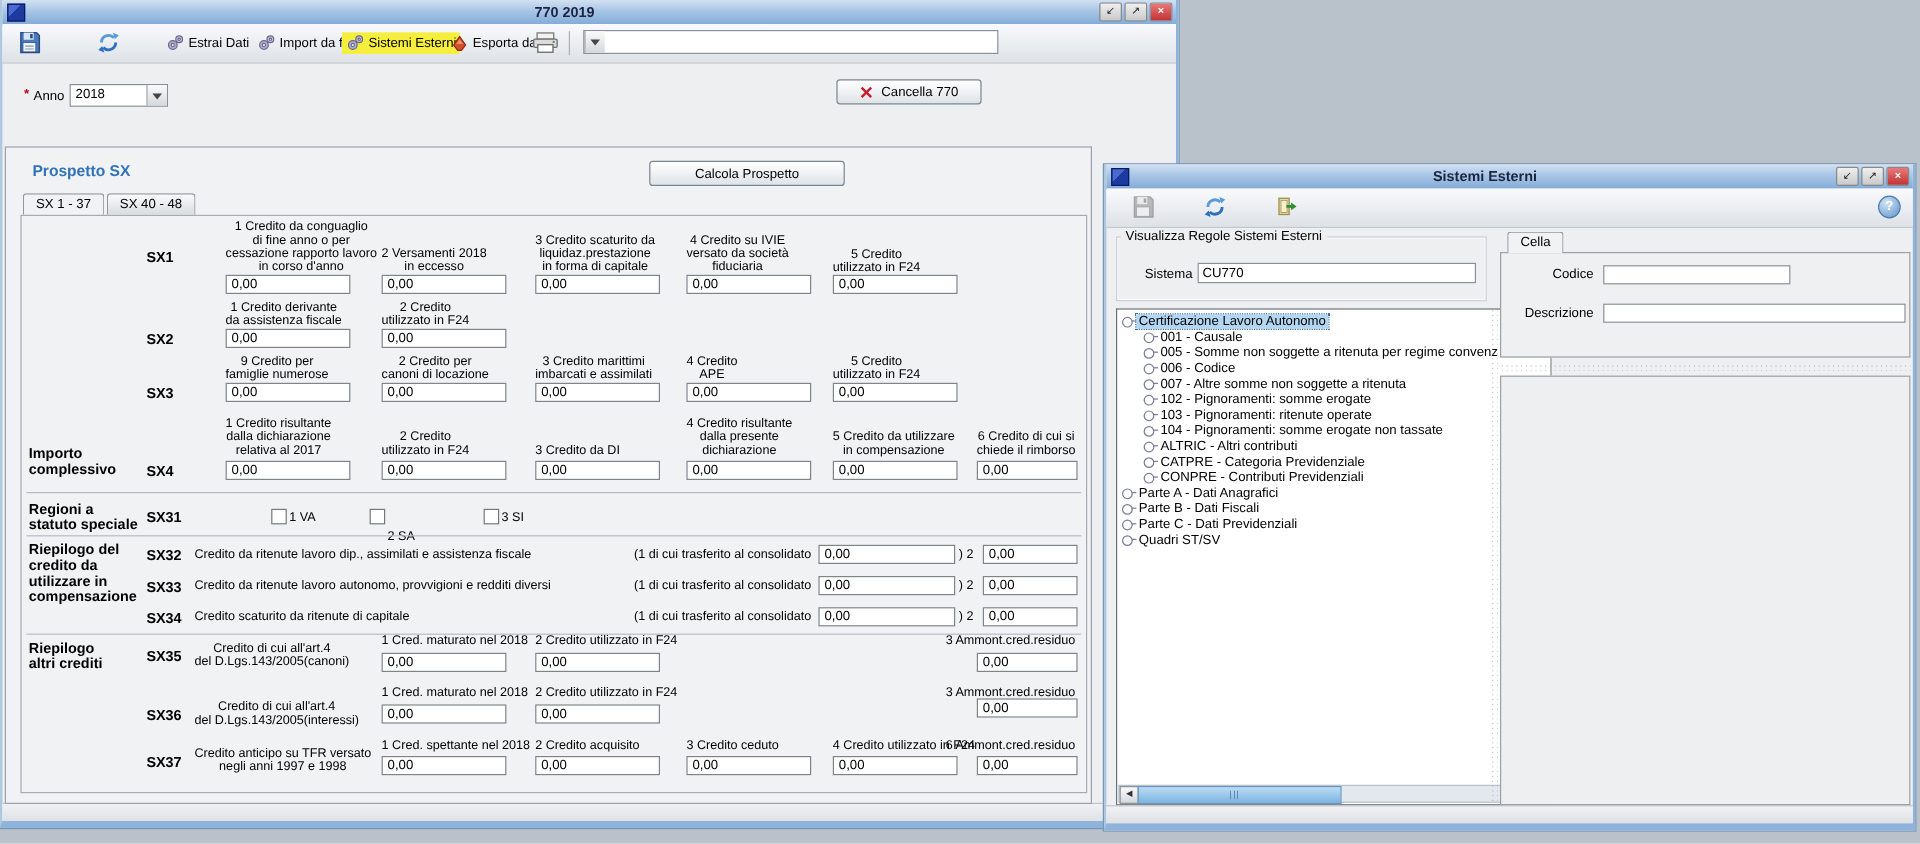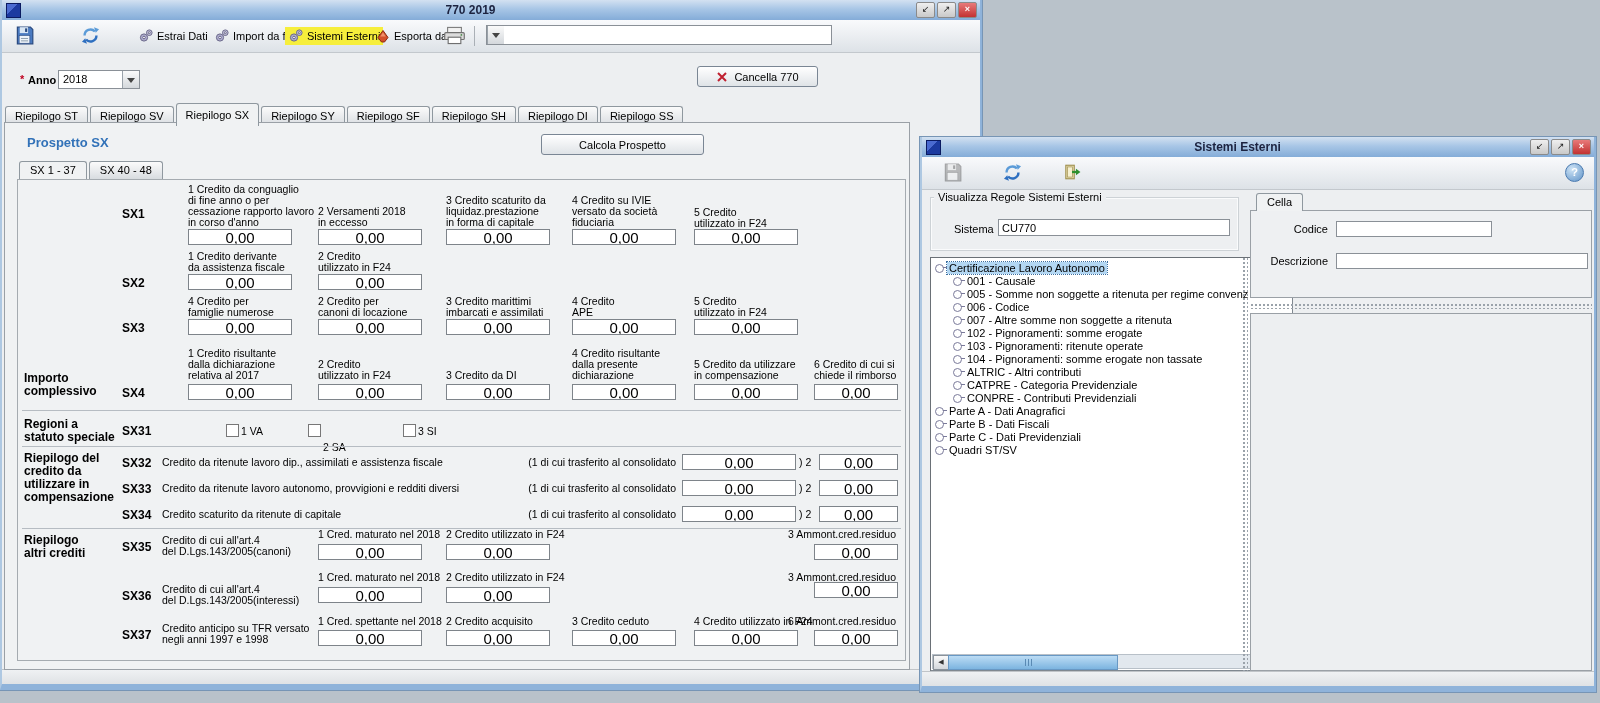--- a/index.html
+++ b/index.html
@@ -33,26 +33,26 @@
        border:1px solid #7a8694;border-radius:3px;font-size:11px;
        background:linear-gradient(#ffffff,#dfe3e7);box-sizing:border-box;}
   .tabs{position:absolute;display:flex;align-items:flex-end;}
   .tab{border:1px solid #8f989f;border-bottom:none;border-radius:3px 3px 0 0;
        padding:3px 9px 4px;background:linear-gradient(#fbfbfb,#d8dce0);
        font-size:11px;margin-right:2px;position:relative;z-index:1;}
   .tab.active{background:#f0f2f3;padding-top:5px;padding-bottom:5px;z-index:3;}
   .panel{position:absolute;border:1px solid #9aa0a6;background:#f0f2f3;box-sizing:border-box;z-index:2;}
   .ptitle{position:absolute;font-size:13px;font-weight:bold;color:#3272b8;}
   .formbox{position:absolute;border:1px solid #a5abb0;background:#f0f2f3;box-sizing:border-box;}
-  .lbl{position:absolute;font-size:10.5px;line-height:11px;white-space:pre-line;}
+  .lbl{position:absolute;font-size:10.5px;line-height:11px;white-space:pre-line;text-align:center;}
   .lbl.r{text-align:right;}
   .sxid{position:absolute;font-size:12px;font-weight:bold;}
   .grp{position:absolute;font-size:12px;font-weight:bold;line-height:13px;white-space:pre-line;}
   .fld{position:absolute;height:16px;border:1px solid #7e848a;background:#fff;
-       font-size:15px;text-align:center;padding:0 18px;box-sizing:border-box;
+       font-size:11px;text-align:left;padding:0 4px;box-sizing:border-box;
        font-family:"Liberation Sans",sans-serif;}
   .hsep{position:absolute;left:4px;right:4px;height:1px;background:#b6bcc2;}
   .cbx{position:absolute;width:11px;height:11px;border:1px solid #777;background:#fff;}
   .cblbl{position:absolute;font-size:10.5px;}
   .statusbar{position:absolute;left:0;right:0;bottom:0;height:14px;
              border-top:1px solid #c0c4c8;background:linear-gradient(#eff1f3,#dfe2e5);}
   .grpbox{position:absolute;border:1px solid #cdd2d6;box-shadow:inset 0 0 0 1px #fafbfc;}
   .grplabel{position:absolute;font-size:11px;background:#edeff1;padding:0 4px;white-space:nowrap;}
   .treepanel{position:absolute;background:#fff;border:1px solid #808890;
              border-top-color:#6a7076;border-left-color:#6a7076;box-sizing:border-box;overflow:hidden;}
@@ -173,45 +173,35 @@
         </span>
     </div>
     <div class="vsep" style="left:472px;"></div>
     <div class="combo" style="left:484px;top:5px;width:346px;height:20px;">
       <div class="ddbtn"></div>
     </div>
   </div>
 
   <div>
     <div style="position:absolute;left:18px;top:73px;color:#c00020;font-size:11px;font-weight:bold;">*</div>
-    <div style="position:absolute;left:26px;top:74px;font-size:11px;font-weight:bold;">Anno</div>
+    <div style="position:absolute;left:26px;top:74px;font-size:11px;">Anno</div>
     <div class="combo" style="left:56px;top:70px;width:82px;height:19px;">
       <div class="val">2018</div>
       <div class="ddbtn"></div>
     </div>
     <div class="btn" style="left:695px;top:66px;width:121px;height:21px;">
       <span>
           <svg width="12" height="12" viewBox="0 0 12 12">
             <path d="M2 2l8 8M10 2l-8 8" stroke="#c02030" stroke-width="2"></path>
           </svg>
         </span>
       <span>Cancella 770</span>
     </div>
   </div>
 
-  <div class="tabs" style="left:3px;top:103px;">
-    <div class="tab">Riepilogo ST</div>
-    <div class="tab">Riepilogo SV</div>
-    <div class="tab active">Riepilogo SX</div>
-    <div class="tab">Riepilogo SY</div>
-    <div class="tab">Riepilogo SF</div>
-    <div class="tab">Riepilogo SH</div>
-    <div class="tab">Riepilogo DI</div>
-    <div class="tab">Riepilogo SS</div>
-  </div>
 
   <div class="panel" style="left:2px;top:122px;width:906px;height:548px;">
     <div class="ptitle" style="left:22px;top:12px;">Prospetto SX</div>
     <div class="btn" style="left:536px;top:11px;width:163px;height:21px;">
       <span>Calcola Prospetto</span>
     </div>
     <div class="tabs" style="left:14px;top:38px;">
       <div class="subtab active">SX 1 - 37</div>
       <div class="subtab">SX 40 - 48</div>
     </div>
@@ -240,21 +230,21 @@
       <input class="fld" style="left: 676px; top: 49px; width: 104px;" readonly="" value="0,00">
 
       <div class="lbl" style="left:170px;top:71px;">1 Credito derivante
 da assistenza fiscale</div>
       <div class="lbl" style="left:300px;top:71px;">2 Credito
 utilizzato in F24</div>
       <div class="sxid" style="left:104px;top:96px;">SX2</div>
       <input class="fld" style="left: 170px; top: 94px; width: 104px;" readonly="" value="0,00">
       <input class="fld" style="left: 300px; top: 94px; width: 104px;" readonly="" value="0,00">
 
-      <div class="lbl" style="left:170px;top:116px;">4 Credito per
+      <div class="lbl" style="left:170px;top:116px;">9 Credito per
 famiglie numerose</div>
       <div class="lbl" style="left:300px;top:116px;">2 Credito per
 canoni di locazione</div>
       <div class="lbl" style="left:428px;top:116px;">3 Credito marittimi
 imbarcati e assimilati</div>
       <div class="lbl" style="left:554px;top:116px;">4 Credito
 APE</div>
       <div class="lbl" style="left:676px;top:116px;">5 Credito
 utilizzato in F24</div>
       <div class="sxid" style="left:104px;top:141px;">SX3</div>

